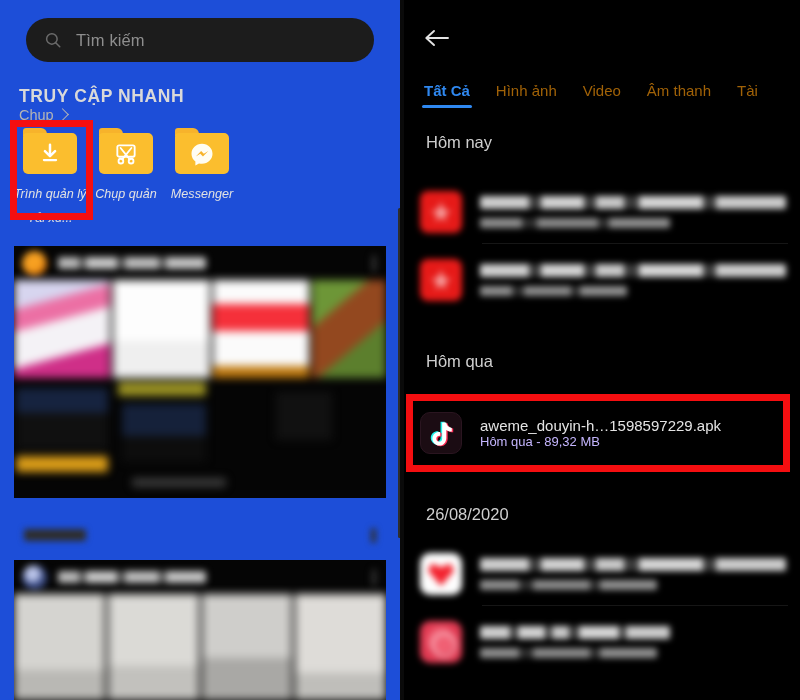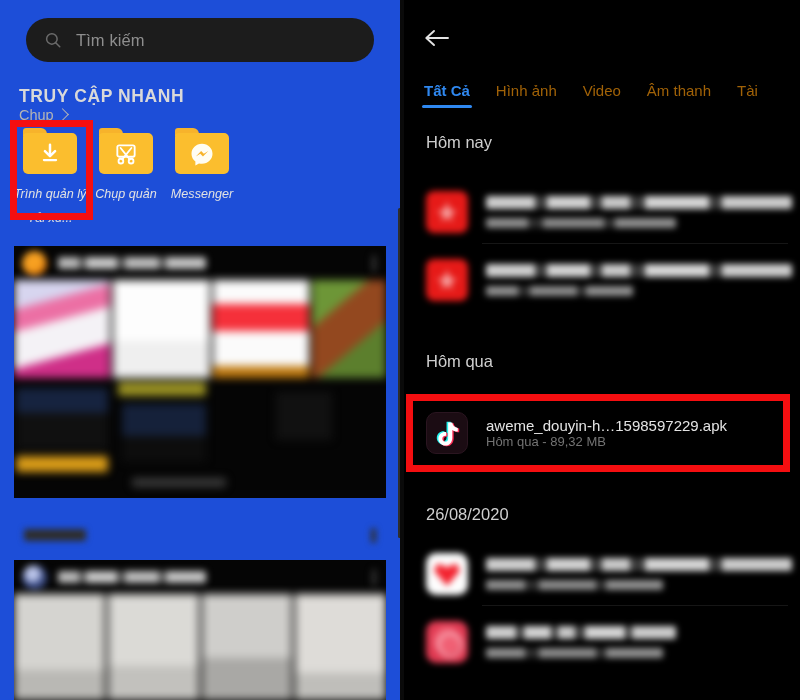--- a/index.html
+++ b/index.html
@@ -138,26 +138,26 @@
   .tab.active { color: #2f88f0; font-weight: bold; }
   .tab.active::after {
     content: ""; position: absolute; left: -2px; bottom: 0; width: calc(100% + 4px);
     height: 2.6px; background: #2f88f0; border-radius: 2px;
   }
 
   .section-header {
     position: absolute; left: 22px; color: #cfcfcf; font-size: 16.5px;
   }
 
-  .file-row { position: absolute; left: 22px; width: 366px; height: 58px;
+  .file-row { position: absolute; left: 16px; width: 366px; height: 58px;
               display: flex; align-items: center; }
   .file-icon { width: 42px; height: 42px; border-radius: 9px; flex: 0 0 auto; }
   .file-text { margin-left: 18px; flex: 1 1 auto; }
   .file-name { color: #e4e4e4; font-size: 15px; }
-  .file-meta { color: #737373; font-size: 13px; margin-top: 0; }
+  .file-meta { color: #c4b5fd; font-size: 13px; margin-top: 0; }
 
   .blurred { filter: blur(3.4px); }
   .name-skel {
     height: 13px; border-radius: 2px;
     background: linear-gradient(90deg,#cfcfcf 0 16%,#3b3b3b 16% 20%,#d3d3d3 20% 34%,
       #3b3b3b 34% 38%,#c9c9c9 38% 47%,#3b3b3b 47% 52%,#d6d6d6 52% 73%,
       #3b3b3b 73% 77%,#cccccc 77% 100%);
   }
   .meta-skel {
     height: 10px; margin-top: 9px; border-radius: 2px;

